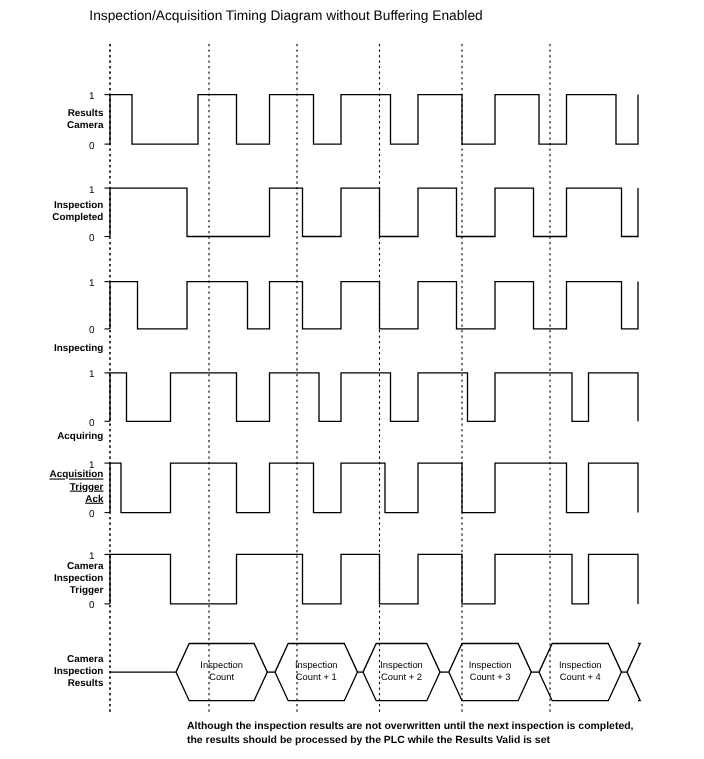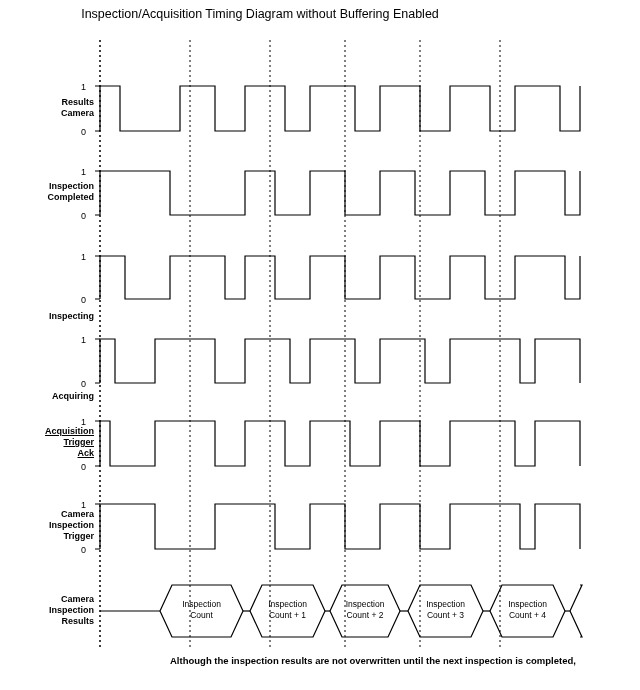--- a/index.html
+++ b/index.html
@@ -130,20 +130,21 @@
       <polygon points="490,611 502,585 553,585 565,611 553,637 502,637" fill="none" stroke="#000000" stroke-width="1.2"></polygon>
       <text x="527.5" y="607" text-anchor="middle" class="pkt-text">Inspection</text>
       <text x="527.5" y="618" text-anchor="middle" class="pkt-text">Count + 4</text>
       <line x1="565" y1="611" x2="570" y2="611" stroke="#000000" stroke-width="1.2"></line>
       <polyline points="570,611 582,585 580,585" fill="none" stroke="#000000" stroke-width="1.2"></polyline>
       <polyline points="570,611 582,637 580,637" fill="none" stroke="#000000" stroke-width="1.2"></polyline>
     </svg>
 
   <div class="footnote">
     <div>Although the inspection results are not overwritten until the next inspection is completed,</div>
+    <div>the results should be processed by the PLC while the Results Valid is set</div>
   </div>
 
   <div id="labels-layer">
       <div class="row-label" style="left: 14px; top: 96.5px;">
         <div>Results</div>
         <div>Camera</div>
       </div>
       <div class="row-label" style="left: 14px; top: 181px;">
         <div>Inspection</div>
         <div>Completed</div>

